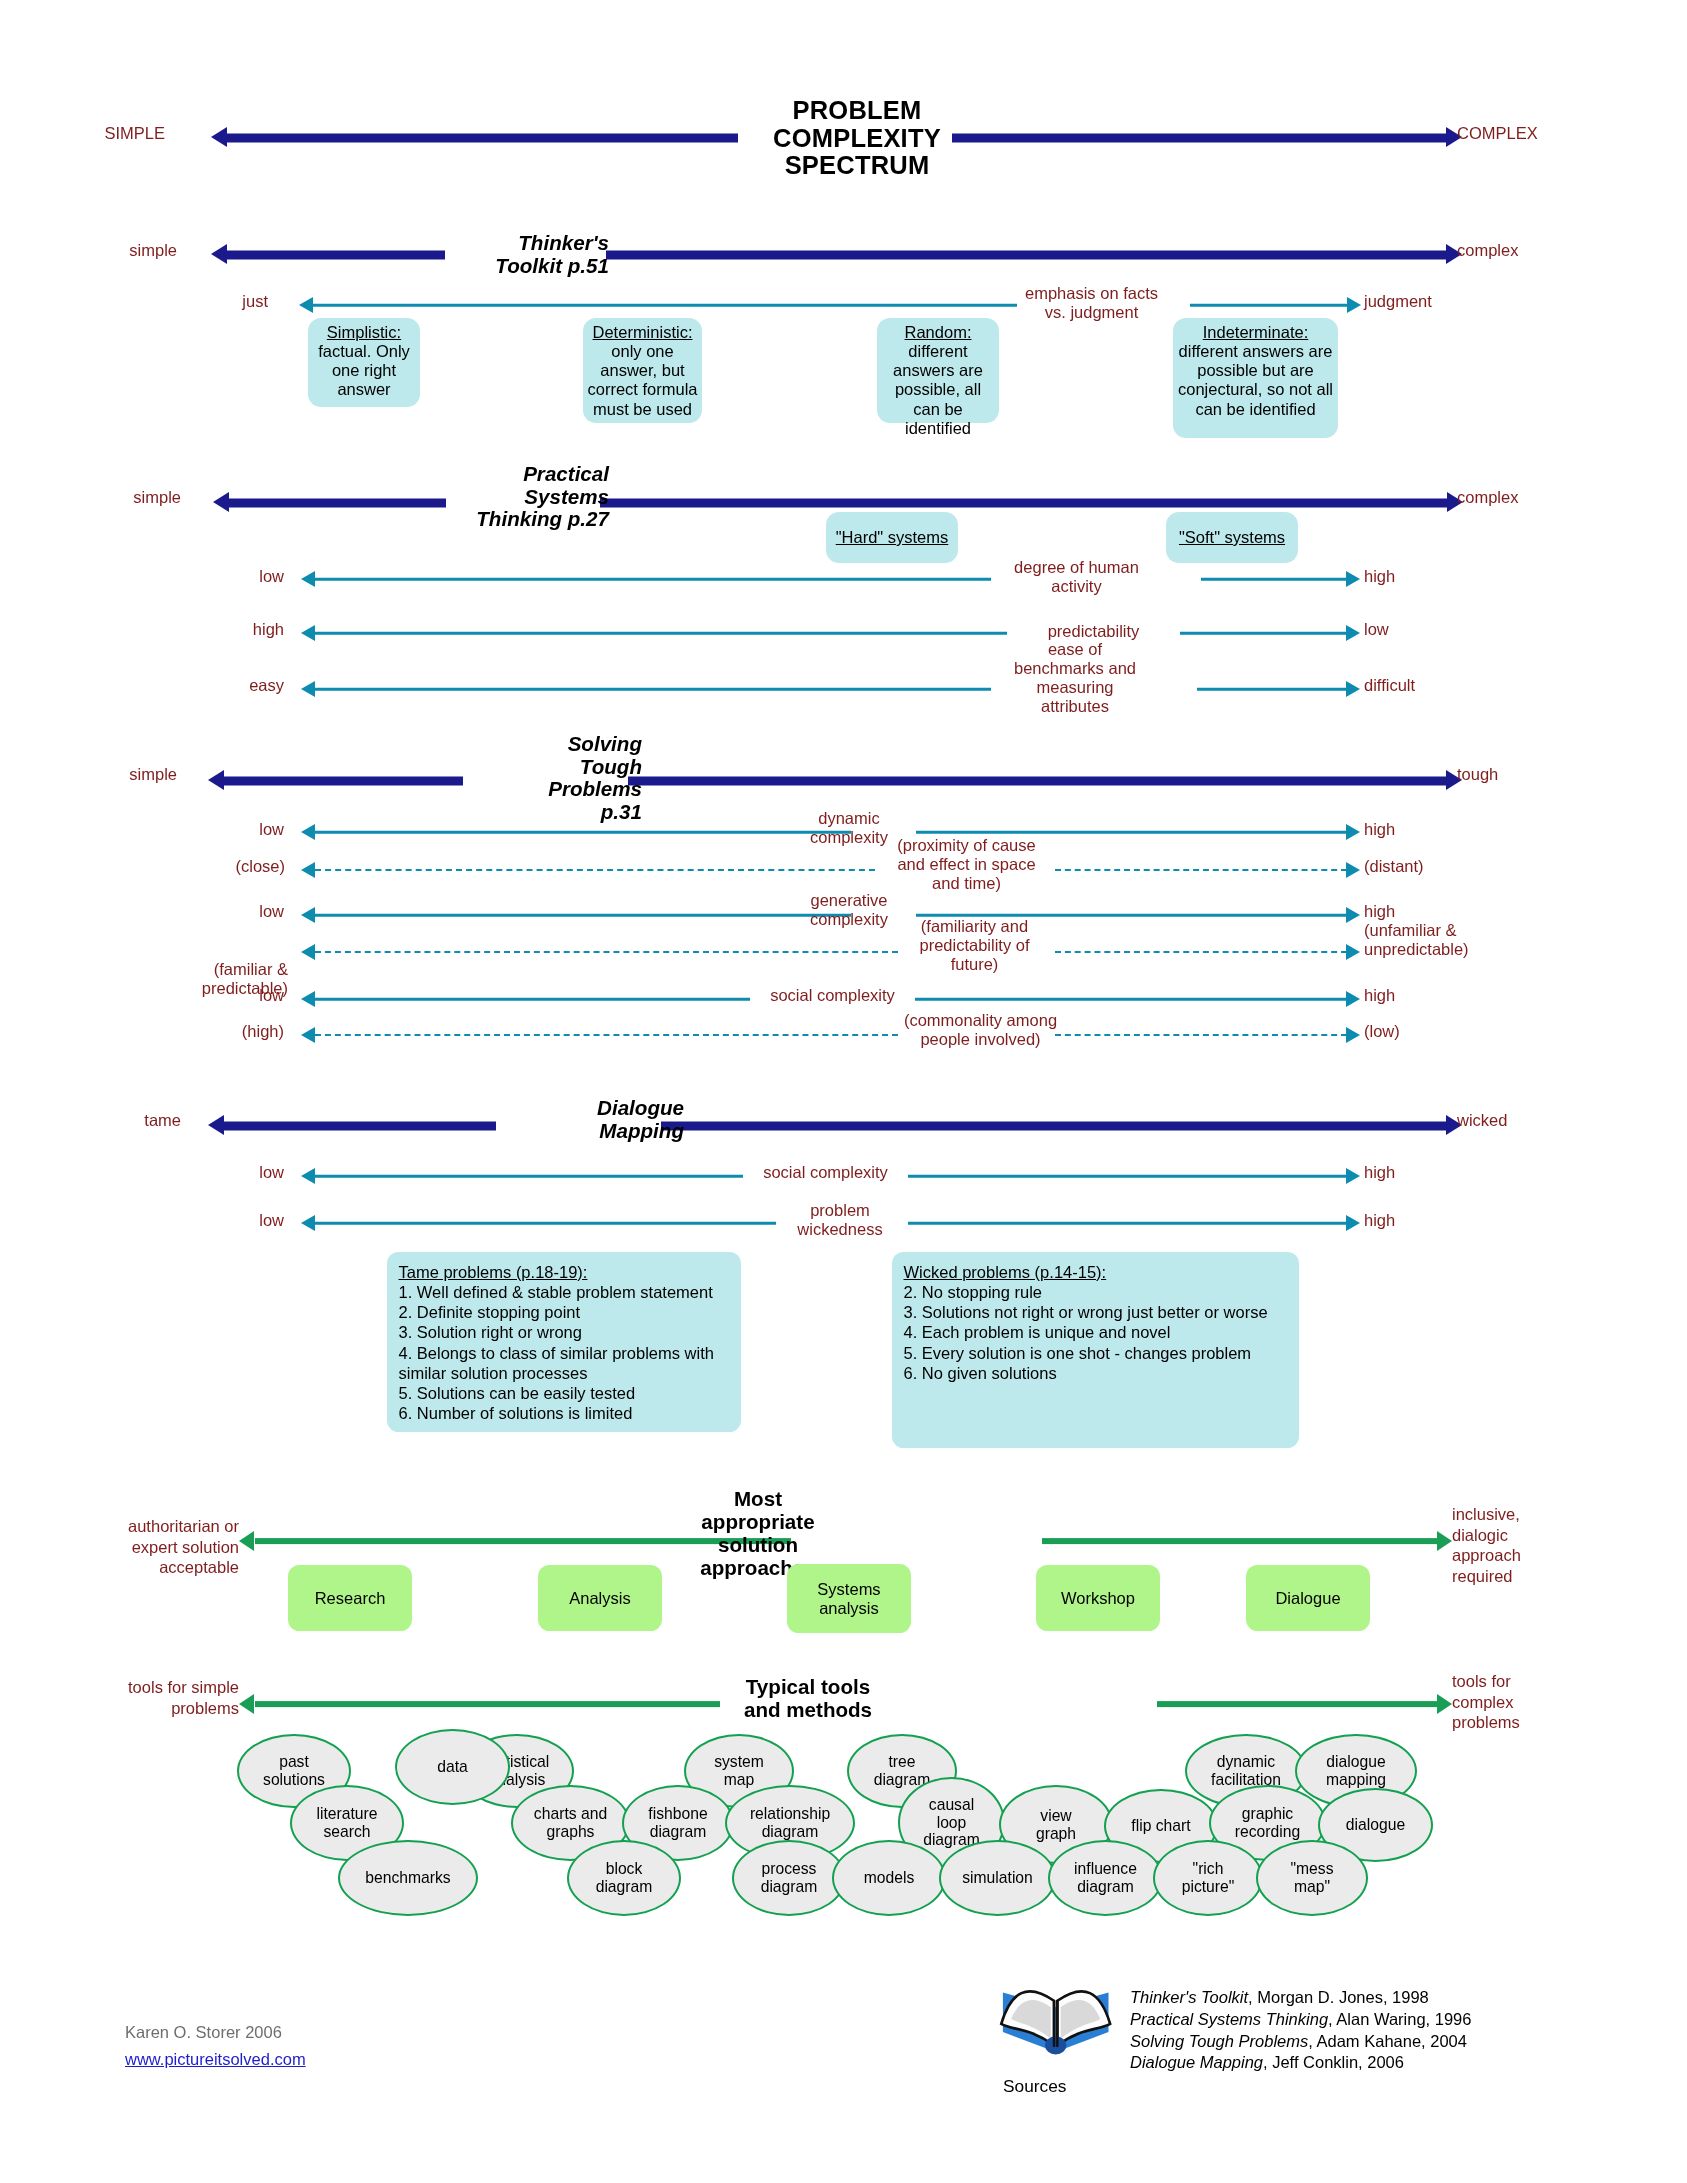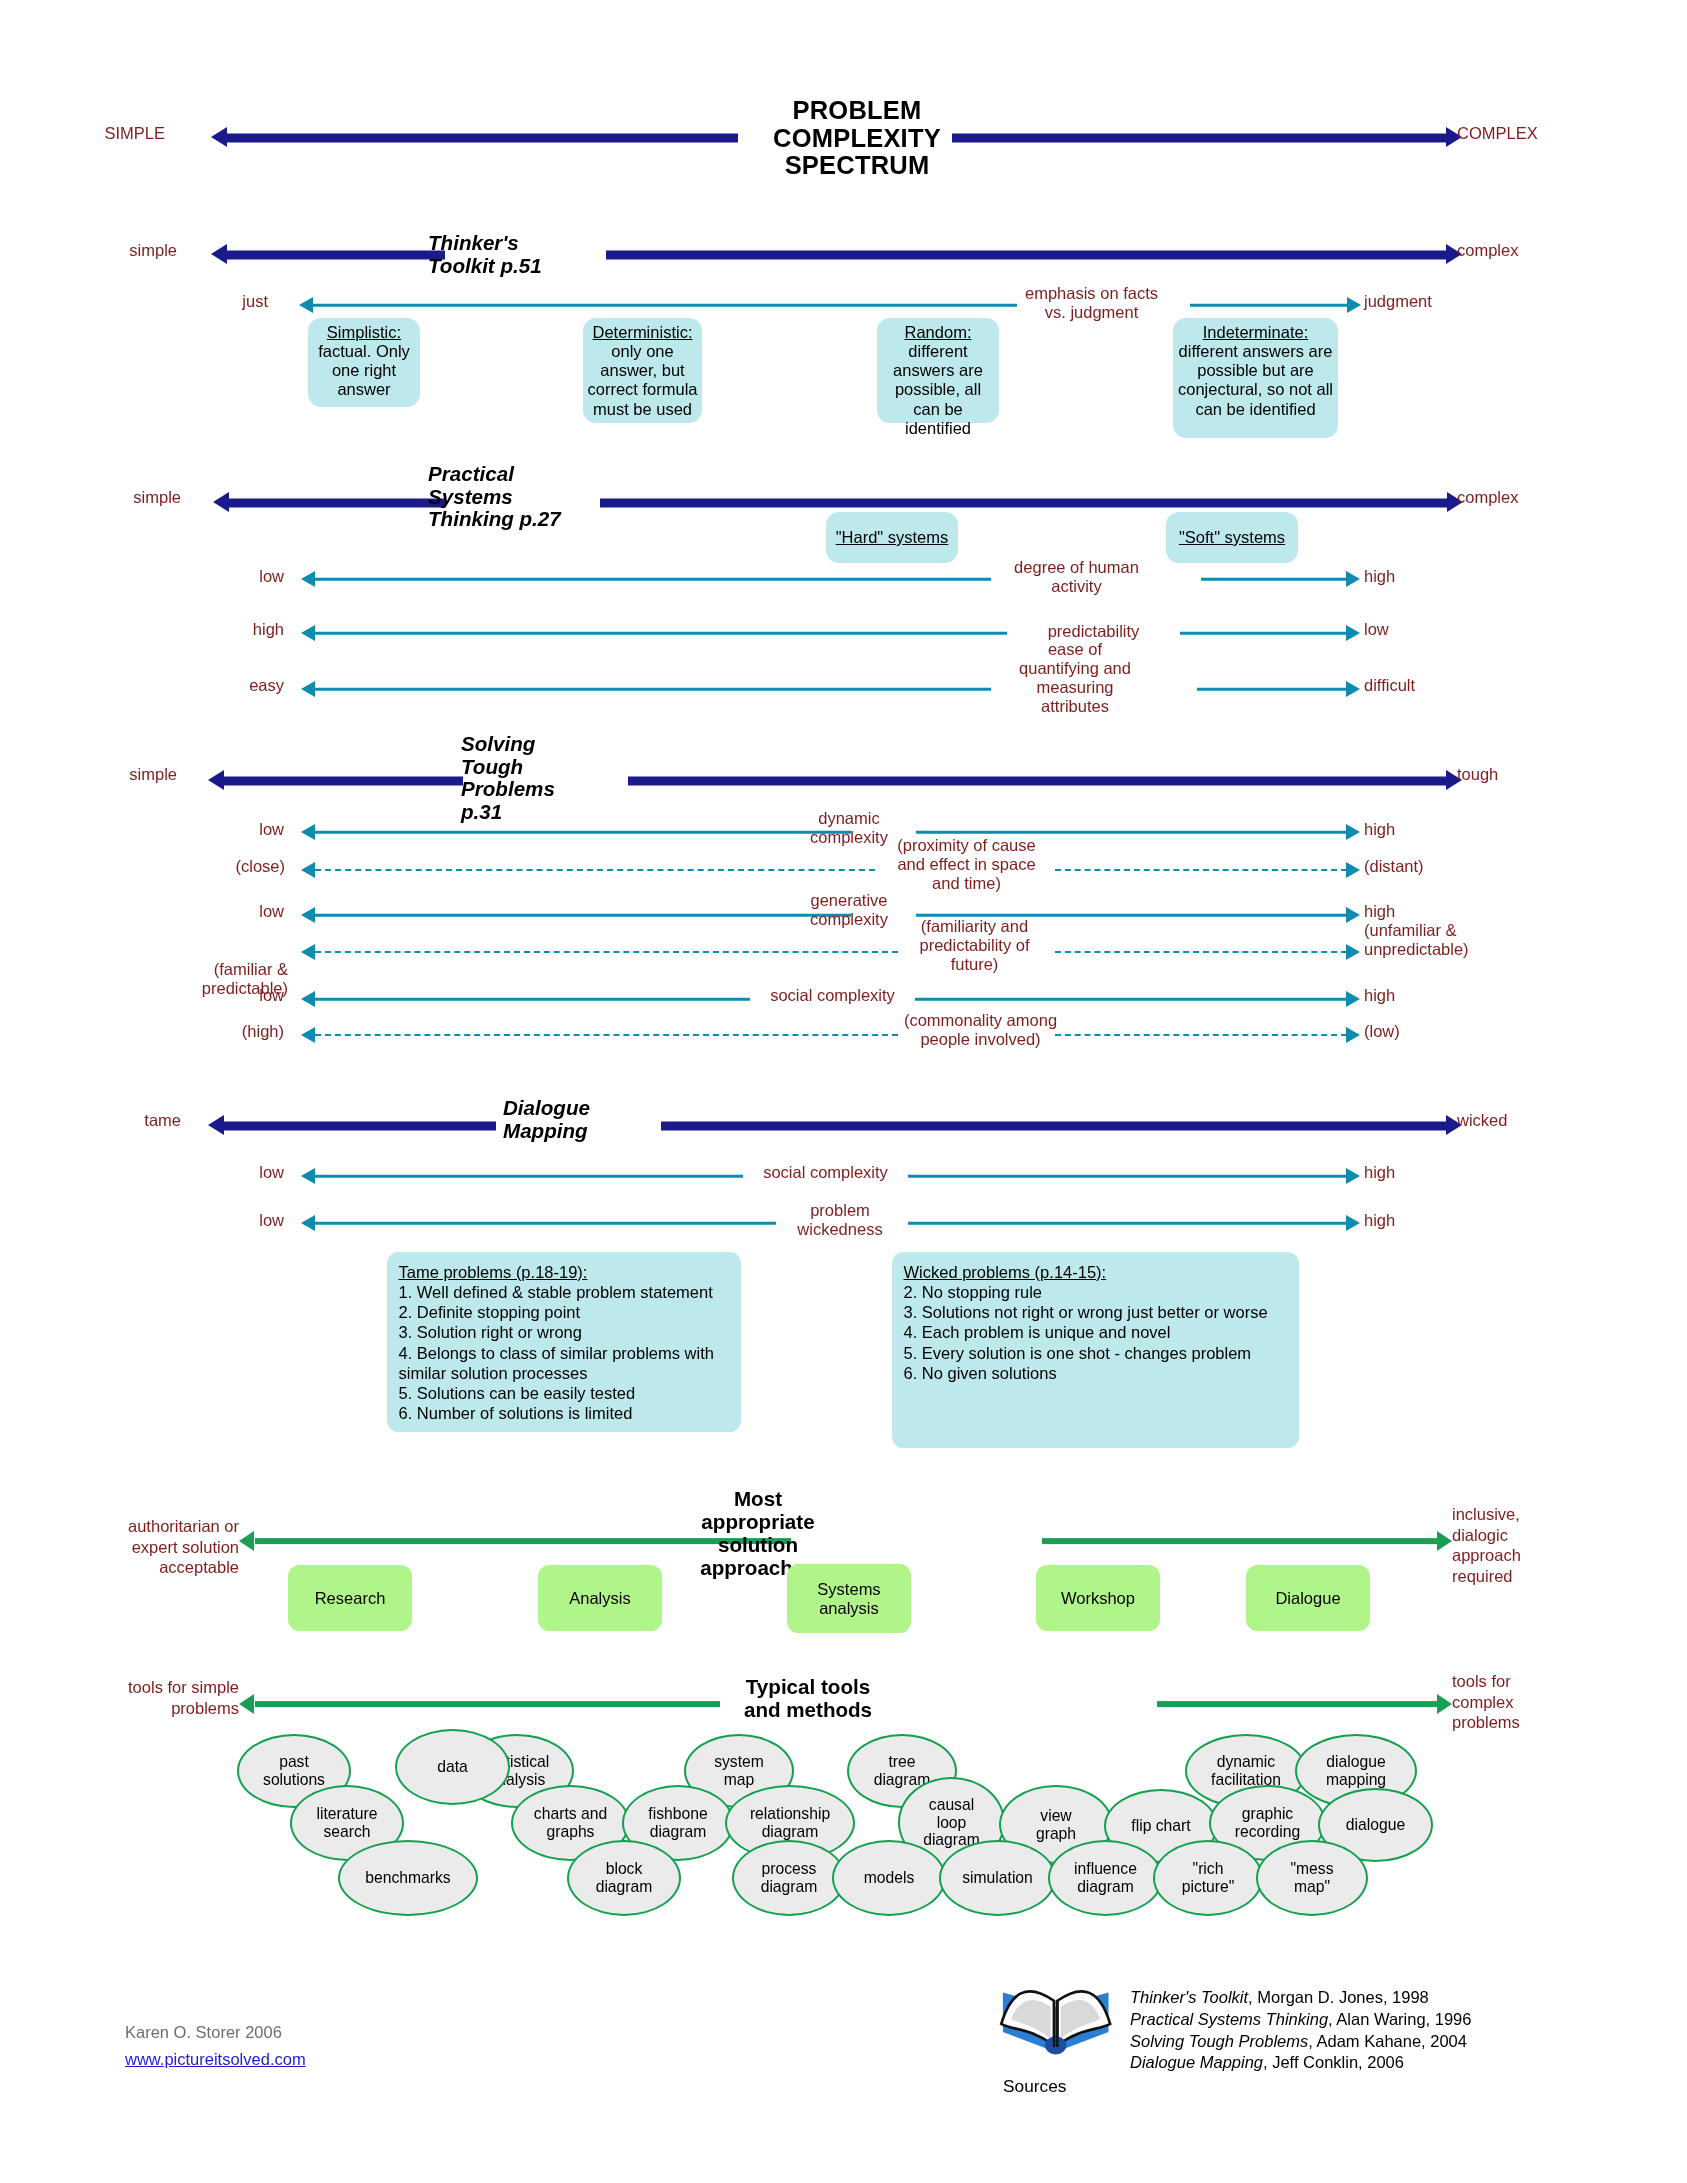--- a/index.html
+++ b/index.html
@@ -36,21 +36,21 @@
   .rail-dash .head.r{border-left:14px solid #0d8cb0;}
 
   
   .rail-green .seg{background:#1a9e55;height:5.8px;}
   .rail-green .head{border-top:10px solid transparent;border-bottom:10px solid transparent;margin-top:-10px;}
   .rail-green .head.l{border-right:15.7px solid #1a9e55;}
   .rail-green .head.r{border-left:15.7px solid #1a9e55;}
 
   
   .maintitle{position:absolute;font-weight:bold;font-size:25.5px;line-height:1.08;text-align:center;letter-spacing:0.2px;}
-  .sectitle{position:absolute;font-weight:bold;font-style:italic;font-size:20.6px;line-height:1.1;text-align:left;}
+  .sectitle{position:absolute;font-weight:bold;font-style:italic;font-size:20.6px;line-height:1.1;text-align:right;}
   .grn-title{position:absolute;font-weight:bold;font-size:20.6px;line-height:1.12;text-align:center;}
 
   
   .cbox{position:absolute;background:#bde9ec;border-radius:13px;font-size:16.5px;line-height:1.16;
         text-align:center;padding:5px 4.1px;box-sizing:border-box;}
   .cbox u{text-decoration:underline;}
   .listbox{position:absolute;background:#bde9ec;border-radius:11.5px;font-size:16.5px;line-height:1.22;
         text-align:left;padding:10px 11.5px;box-sizing:border-box;}
   .gbox{position:absolute;background:#b0f58a;border-radius:11.5px;font-size:16.5px;line-height:1.15;
         display:flex;align-items:center;justify-content:center;text-align:center;box-sizing:border-box;}
@@ -177,21 +177,21 @@
   <div class="lbl rt" style="left:218px;top:676px;width:66px;">easy</div>
   <div class="bar rail-teal" style="left:315px;top:689px;width:1031px;">
     <div class="head l" style="left:-14px;"></div>
     <div class="seg" style="left:0px;width:676px;"></div>
     <div class="seg" style="left:882px;width:150px;"></div>
     <div class="head r" style="left:1031px;"></div>
   </div>
   <div class="lbl" style="left:1364px;top:676px;">difficult</div>
   <div class="lbl ctr" style="left:987px;top:640px;width:176px;white-space:normal;">
     <div>ease of</div>
-    <div>quantifying and</div>
+    <div>benchmarks and</div>
     <div>measuring</div>
     <div>attributes</div>
   </div>
 
   <div class="lbl rt" style="left:99px;top:765px;width:78px;">simple</div>
   <div class="bar rail-navy" style="left:224px;top:781px;width:1222px;">
     <div class="head l" style="left:-16.5px;"></div>
     <div class="seg" style="left:0px;width:239px;"></div>
     <div class="seg" style="left:404px;width:818px;"></div>
     <div class="head r" style="left:1222px;"></div>

